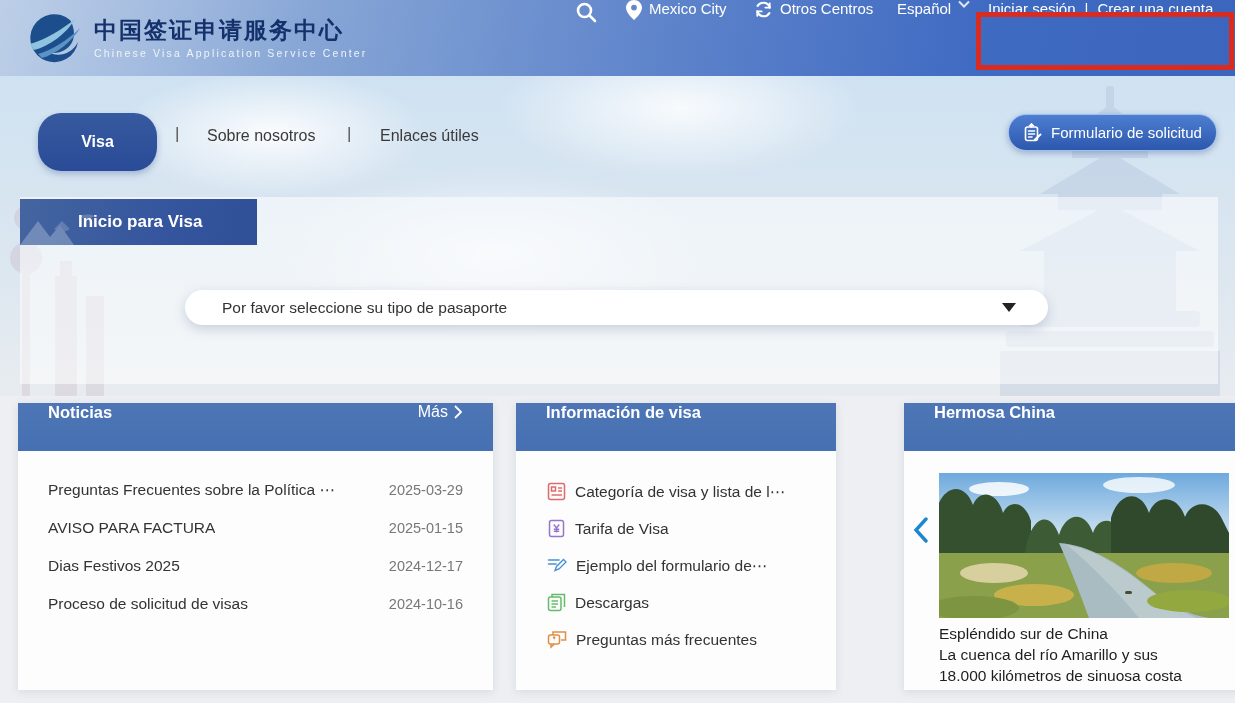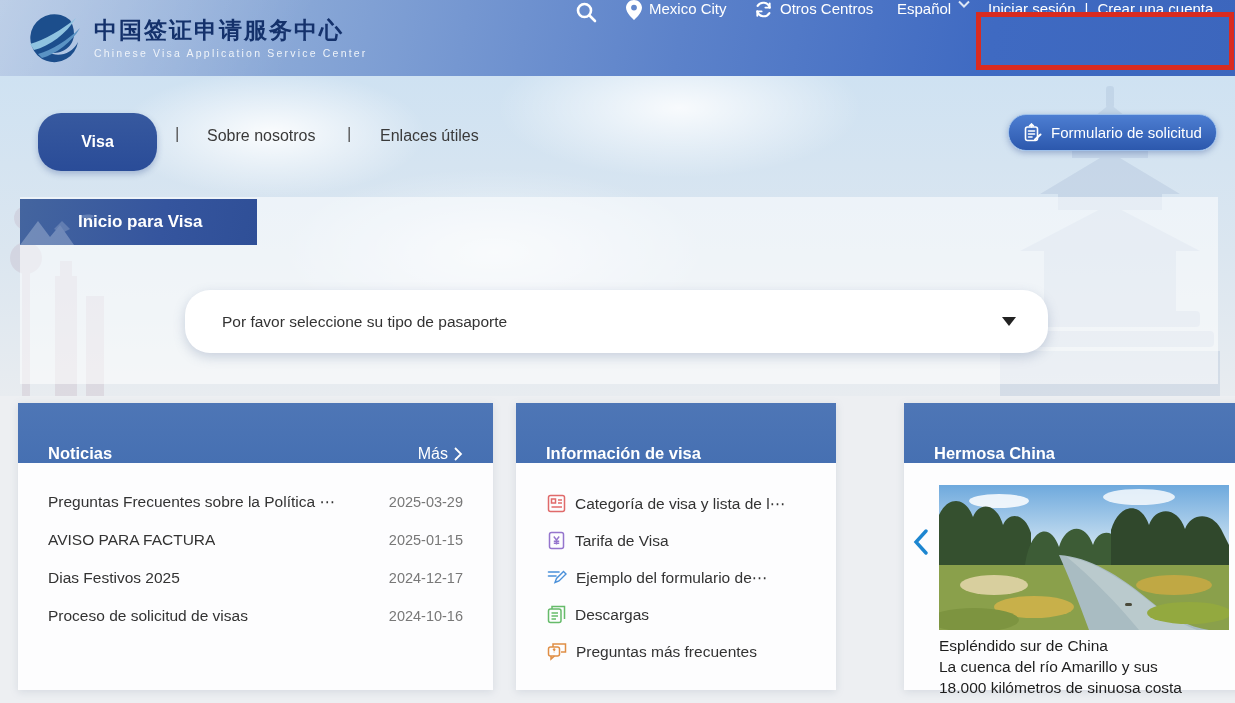--- a/index.html
+++ b/index.html
@@ -38,28 +38,28 @@
   .apply-btn{position:absolute;left:1008px;top:114px;width:207px;height:35px;border-radius:18px;
     background:linear-gradient(180deg,#4d7ed2,#2c58ad);border:1px solid #9ec0ea;
     display:flex;align-items:center;justify-content:center;gap:8px;color:#fff;font-size:15px;cursor:pointer;
     box-shadow:0 2px 6px rgba(40,70,140,.35);z-index:3;}
 
   
   .section-tab{position:absolute;left:20px;top:199px;width:237px;height:46px;
     background:linear-gradient(100deg,#44659f 0%,#35559e 60%,#2f4f97 100%);
     display:flex;align-items:center;color:#fff;font-size:17px;font-weight:bold;cursor:pointer;z-index:3;overflow:hidden;}
   .section-tab .label{margin-left:58px;}
-  .passport-select{position:absolute;left:185px;top:290px;width:863px;height:63px;border-radius:25px;background:#fff;
+  .passport-select{position:absolute;left:185px;top:290px;width:863px;height:35px;border-radius:25px;background:#fff;
     box-shadow:0 4px 12px rgba(90,110,150,.28);display:flex;align-items:center;cursor:pointer;z-index:3;}
   .passport-select .ph{margin-left:37px;font-size:15.5px;color:#333;flex:1;}
   .caret-down{width:0;height:0;border-left:7px solid transparent;border-right:7px solid transparent;border-top:9px solid #222;margin-right:32px;}
 
   
   .panel{position:absolute;top:403px;background:#fdfdfe;box-shadow:0 2px 8px rgba(110,125,150,.18);z-index:3;}
-  .panel-hd{height:60px;background:linear-gradient(180deg,#4e76b6,#4670b2);display:flex;align-items:flex-end;justify-content:space-between;padding:0 30px;box-sizing:border-box;}
+  .panel-hd{height:48px;background:linear-gradient(180deg,#4e76b6,#4670b2);display:flex;align-items:flex-start;justify-content:space-between;padding:0 30px;box-sizing:border-box;}
   .panel-hd .ttl{color:#fff;font-size:16.5px;font-weight:bold;}
   .more{display:flex;align-items:center;gap:5px;color:#fff;font-size:16px;cursor:pointer;}
 
   .news{left:18px;width:475px;height:287px;}
   .news-list{padding:20px 30px 0 30px;}
   .news-row{display:flex;align-items:center;justify-content:space-between;height:38px;cursor:pointer;}
   .news-title{font-size:15.5px;color:#333;white-space:nowrap;overflow:hidden;text-overflow:ellipsis;max-width:320px;}
   .news-date{font-size:14.5px;color:#787878;margin-left:12px;white-space:nowrap;}
 
   .info{left:516px;width:320px;height:287px;}

